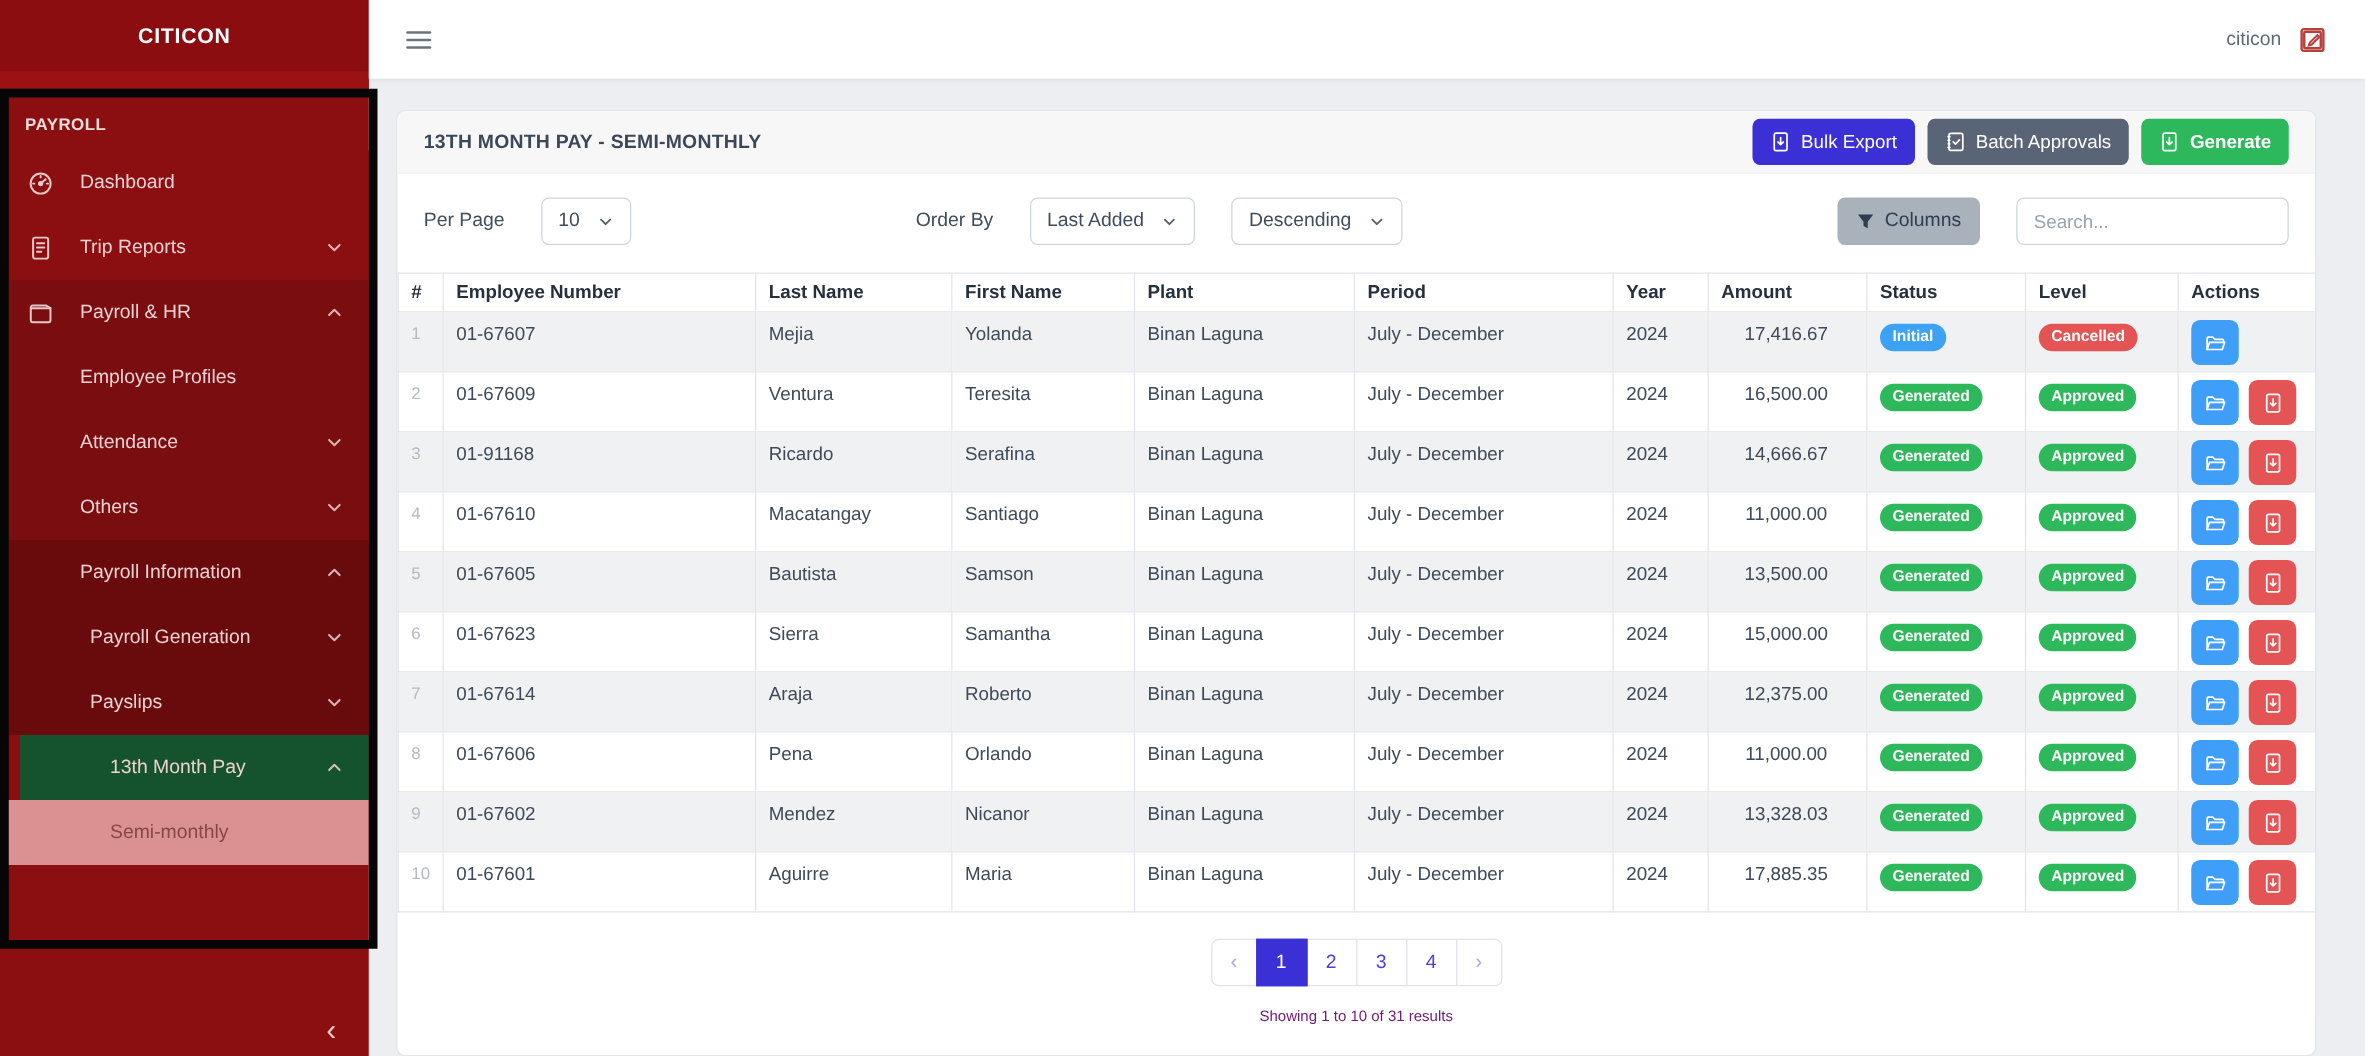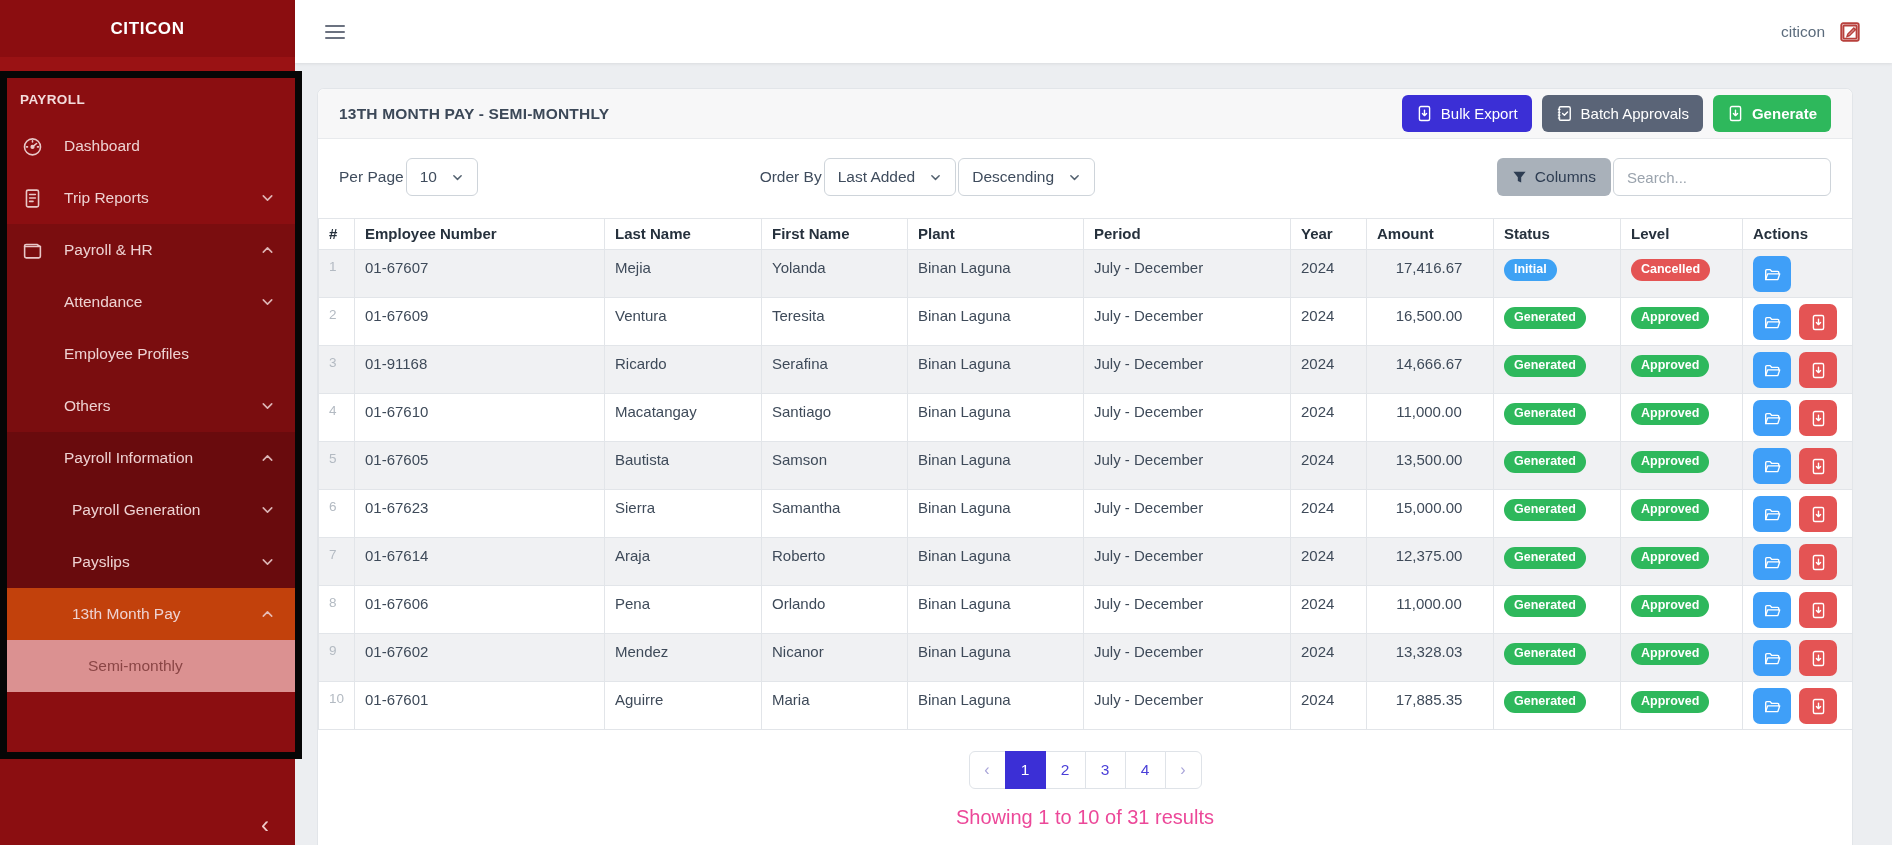--- a/index.html
+++ b/index.html
@@ -16,21 +16,21 @@
   .sb-item .sb-icon svg { width:21px; height:21px; display:block; }
   .sb-label { white-space:nowrap; }
   .ind-1 .sb-label { margin-left:64px; }
   .ind-2 .sb-label { margin-left:72px; }
   .ind-3 .sb-label { margin-left:88px; }
   .sb-chevron { position:absolute; right:20px; top:50%; transform:translateY(-50%); width:15px; height:15px; opacity:.85; }
   .sb-chevron svg { width:15px; height:15px; display:block; }
   .tier-top { background:#8b0e11; }
   .tier-t1 { background:#7a0d0f; }
   .tier-t2 { background:#690b0d; }
-  .tier-t3 { background:#c2410c; }
+  .tier-t3 { background:#14532d;margin-left:16px; }
   .tier-active { background:#db9191; color:#8a4545; }
   .sb-collapse { position:absolute; bottom:4px; right:18px; font-size:24px; color:#f1cccc; cursor:pointer; line-height:1; padding:4px 8px; }
   .highlight-box { position:absolute; left:0; top:71px; width:302px; height:688px; border:7px solid #060606; pointer-events:none; z-index:40; }
 
   
   .main { flex:1; display:flex; flex-direction:column; height:845px; }
   .topbar { height:63px; background:#ffffff; display:flex; align-items:center; justify-content:space-between; padding:0 30px; box-shadow:0 1px 3px rgba(0,0,0,.08); position:relative; z-index:5; }
   .hamburger { width:20px; display:flex; flex-direction:column; gap:4px; cursor:pointer; padding:4px 0; }
   .hamburger span { display:block; height:2px; background:#6b7280; border-radius:1px; }
   .topbar-right { display:flex; align-items:center; gap:13px; }
@@ -44,21 +44,21 @@
   .card-title { font-size:15.5px; font-weight:bold; color:#3c4858; letter-spacing:.2px; }
   .hdr-buttons { display:flex; gap:10px; }
   .btn { height:37px; border:none; border-radius:6px; color:#fff; display:flex; align-items:center; gap:8px; padding:0 14px; font-size:15px; font-family:inherit; cursor:pointer; }
   .btn svg { width:17px; height:17px; display:block; }
   .btn-indigo { background:#3b2fd6;margin-left:46px; }
   .btn-slate  { background:#5a6477; }
   .btn-green  { background:#2eb85c;font-weight:bold; }
 
   
   .controls { display:flex; align-items:center; padding:19px 21px 0 21px; }
-  .ctrl-group { display:flex; align-items:center; gap:2px; }
+  .ctrl-group { display:flex; align-items:center; gap:29px; }
   .ctrl-group.order { margin:0 auto; transform:translateX(-60px); }
   .ctrl-label { color:#3f4c5d; font-size:15.5px; }
   .select { height:38px; background:#fff; border:1px solid #ced4da; border-radius:6px; display:flex; align-items:center; gap:14px; padding:0 13px; color:#3f4c5d; font-size:15.5px; cursor:pointer; }
   .select svg { width:13px; height:13px; display:block; color:#53616f; }
   .btn-columns { height:38px; background:#a9b1ba; border:none; border-radius:6px; color:#2e3d52; display:flex; align-items:center; gap:8px; padding:0 15px; font-size:15.5px; font-family:inherit; cursor:pointer; }
   .btn-columns svg { width:15px; height:15px; display:block; }
   .search-input { width:218px; height:38px; border:1px solid #ced4da; border-radius:6px; padding:0 13px; font-size:15px; font-family:inherit; color:#3f4c5d; outline:none; }
   .search-input::placeholder { color:#9aa3ad; }
 
   
@@ -79,21 +79,21 @@
   .act-export { background:#e45454; }
 
   
   .pager-wrap { display:flex; justify-content:center; margin-top:21px; }
   .pager { display:flex; }
   .pg-btn { min-width:41px; height:38px; background:#fff; border:1px solid #dfe3e8; color:#4a3fd8; font-size:15.5px; font-family:inherit; display:flex; align-items:center; justify-content:center; cursor:pointer; margin-left:-1px; }
   .pg-btn.pg-nav { color:#a9a5d9; min-width:37px; font-size:16px; }
   .pg-btn:first-child { border-radius:6px 0 0 6px; margin-left:0; }
   .pg-btn:last-child { border-radius:0 6px 6px 0; }
   .pg-btn.active { background:#3b2fd6; border-color:#3b2fd6; color:#fff; z-index:2; }
-  .summary { text-align:center; color:#ec4899; font-size:20px; margin:17px 0 24px 0; }
+  .summary { text-align:center; color:#701a75; font-size:12px; margin:17px 0 24px 0; }
 </style>
 </head>
 <body>
 
 <aside class="sidebar">
   <div class="sb-title">CITICON</div>
   <div class="sb-band"></div>
   <div class="sb-section-label">PAYROLL</div>
   <nav id="sb-nav">
       <div class="sb-item tier-top ind-0">
@@ -129,29 +129,29 @@
           </svg>
         </span>
         <span class="sb-label">Payroll &amp; HR</span>
         <span class="sb-chevron">
           <svg viewBox="0 0 16 16" fill="none" stroke="currentColor" stroke-width="1.7" stroke-linecap="round" stroke-linejoin="round">
             <path d="M3.5 10.2 8 5.7l4.5 4.5"></path>
           </svg>
         </span>
       </div>
       <div class="sb-item tier-t1 ind-1">
+        <span class="sb-label">Employee Profiles</span>
+      </div>
+      <div class="sb-item tier-t1 ind-1">
         <span class="sb-label">Attendance</span>
         <span class="sb-chevron">
           <svg viewBox="0 0 16 16" fill="none" stroke="currentColor" stroke-width="1.7" stroke-linecap="round" stroke-linejoin="round">
             <path d="M3.5 5.8 8 10.3l4.5-4.5"></path>
           </svg>
         </span>
-      </div>
-      <div class="sb-item tier-t1 ind-1">
-        <span class="sb-label">Employee Profiles</span>
       </div>
       <div class="sb-item tier-t1 ind-1">
         <span class="sb-label">Others</span>
         <span class="sb-chevron">
           <svg viewBox="0 0 16 16" fill="none" stroke="currentColor" stroke-width="1.7" stroke-linecap="round" stroke-linejoin="round">
             <path d="M3.5 5.8 8 10.3l4.5-4.5"></path>
           </svg>
         </span>
       </div>
       <div class="sb-item tier-t2 ind-1">

